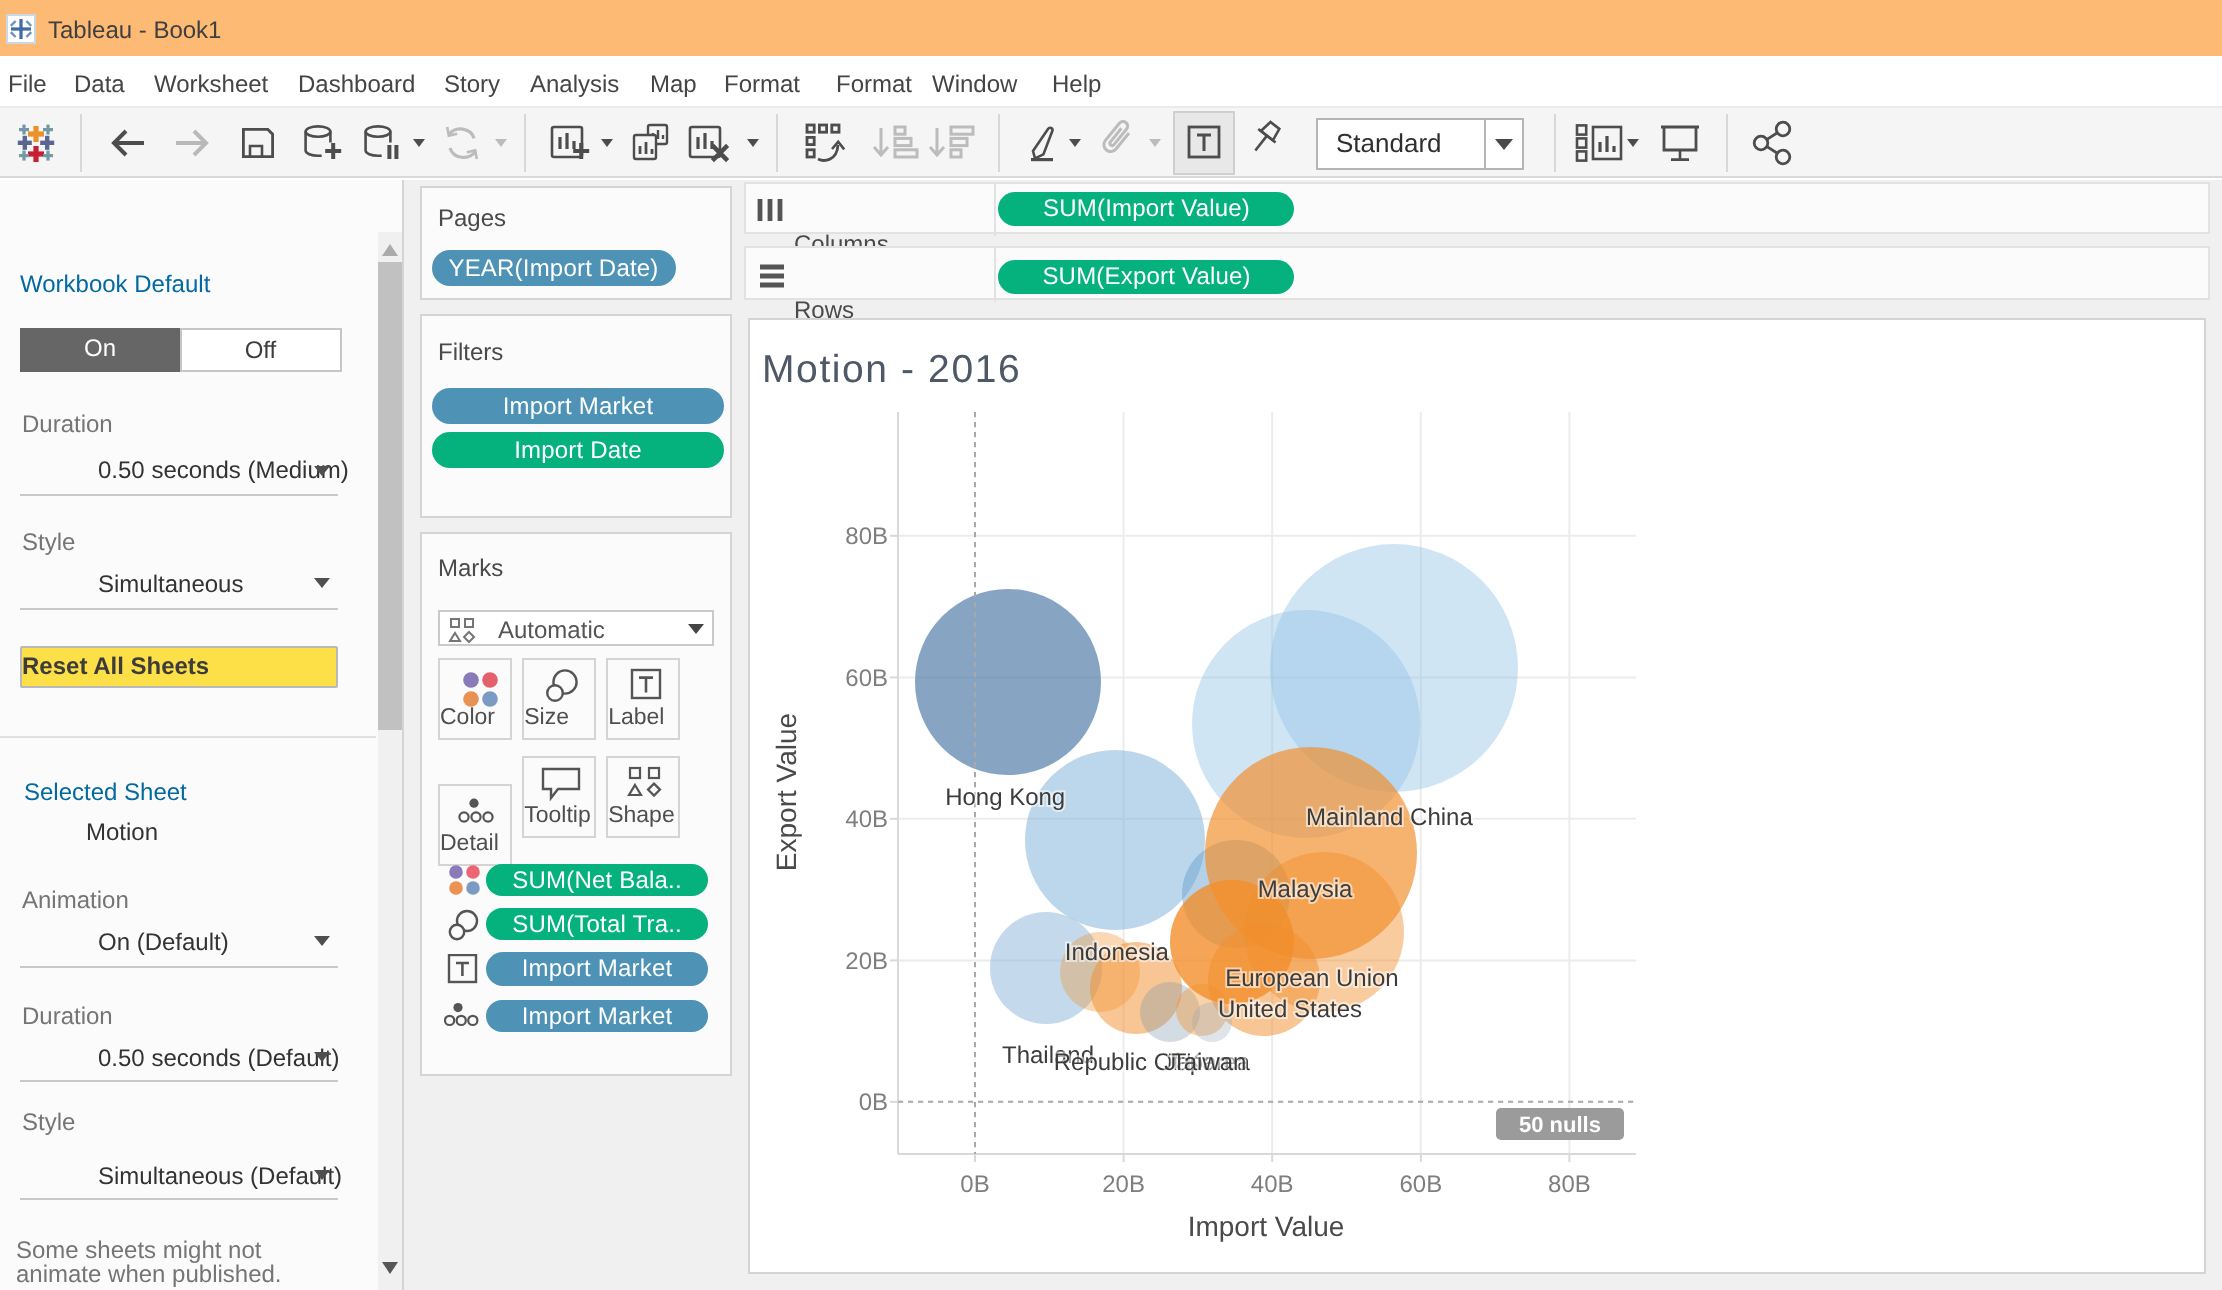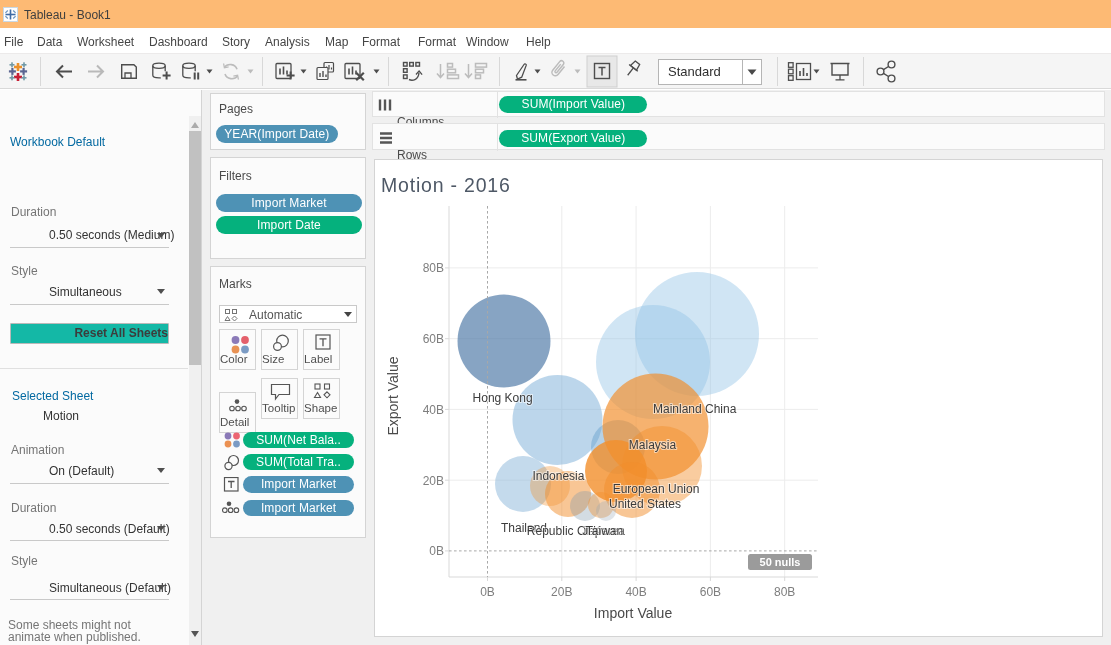--- a/index.html
+++ b/index.html
@@ -224,29 +224,33 @@
         <circle cx="880.5" cy="17.5" r="3.4"></circle>
         <circle cx="891.5" cy="10.5" r="3.4"></circle>
         <circle cx="891.5" cy="24.5" r="3.4"></circle>
         <path d="M883.5 15.7 l5-3.2 M883.5 19.3 l5 3.2"></path>
       </g>
     </svg>
   </div>
   <div id="content">
     <div id="leftpanel">
       <div class="boldlbl" style="left:10px;top:44.5px">Workbook Default</div>
+      <div style="position:absolute;left:10px;top:74px;width:160.5px;height:21.5px">
+        <div style="position:absolute;left:0;top:0;width:80px;height:21.5px;background:#666666;color:#fff;font-size:12px;text-align:center;line-height:21.5px">On</div>
+        <div style="position:absolute;left:80px;top:0;width:80.5px;height:21.5px;background:#fff;border:1px solid #c6c6c6;color:#3c3c3c;font-size:12px;text-align:center;line-height:20px">Off</div>
+      </div>
       <div class="lbl" style="left:11px;top:115px">Duration</div>
       <div class="val" style="left:17px;top:138px">0.50 seconds (Medium)</div>
       <div class="ddarr" style="left:156.5px;top:142.5px"></div>
       <div class="ddline" style="top:156.5px"></div>
       <div class="lbl" style="left:11px;top:173.5px">Style</div>
       <div class="val" style="left:17px;top:194.5px">Simultaneous</div>
       <div class="ddarr" style="left:156.5px;top:199px"></div>
       <div class="ddline" style="top:214px"></div>
-      <div style="position:absolute;left:10px;top:233px;width:159px;height:20.5px;background:#14b8a6;border:1px solid #b9b9b9;border-radius:1px;text-align:right;line-height:19px;font-size:12px;font-weight:bold;color:#3c3c3c">Reset All Sheets</div>
+      <div style="position:absolute;left:10px;top:233px;width:159px;height:20.5px;background:#fde047;border:1px solid #b9b9b9;border-radius:1px;text-align:left;line-height:19px;font-size:12px;font-weight:bold;color:#3c3c3c">Reset All Sheets</div>
       <div style="position:absolute;left:0;top:278px;width:188px;height:1px;background:#e0e0e0"></div>
       <div class="boldlbl" style="left:12px;top:298.5px">Selected Sheet</div>
       <div class="val" style="left:11px;top:319px">Motion</div>
       <div class="lbl" style="left:11px;top:352.5px">Animation</div>
       <div class="val" style="left:17px;top:373.5px">On (Default)</div>
       <div class="ddarr" style="left:156.5px;top:378px"></div>
       <div class="ddline" style="top:392.5px"></div>
       <div class="lbl" style="left:11px;top:411px">Duration</div>
       <div class="val" style="left:17px;top:431.5px">0.50 seconds (Default)</div>
       <div class="ddarr" style="left:156.5px;top:436px"></div>

